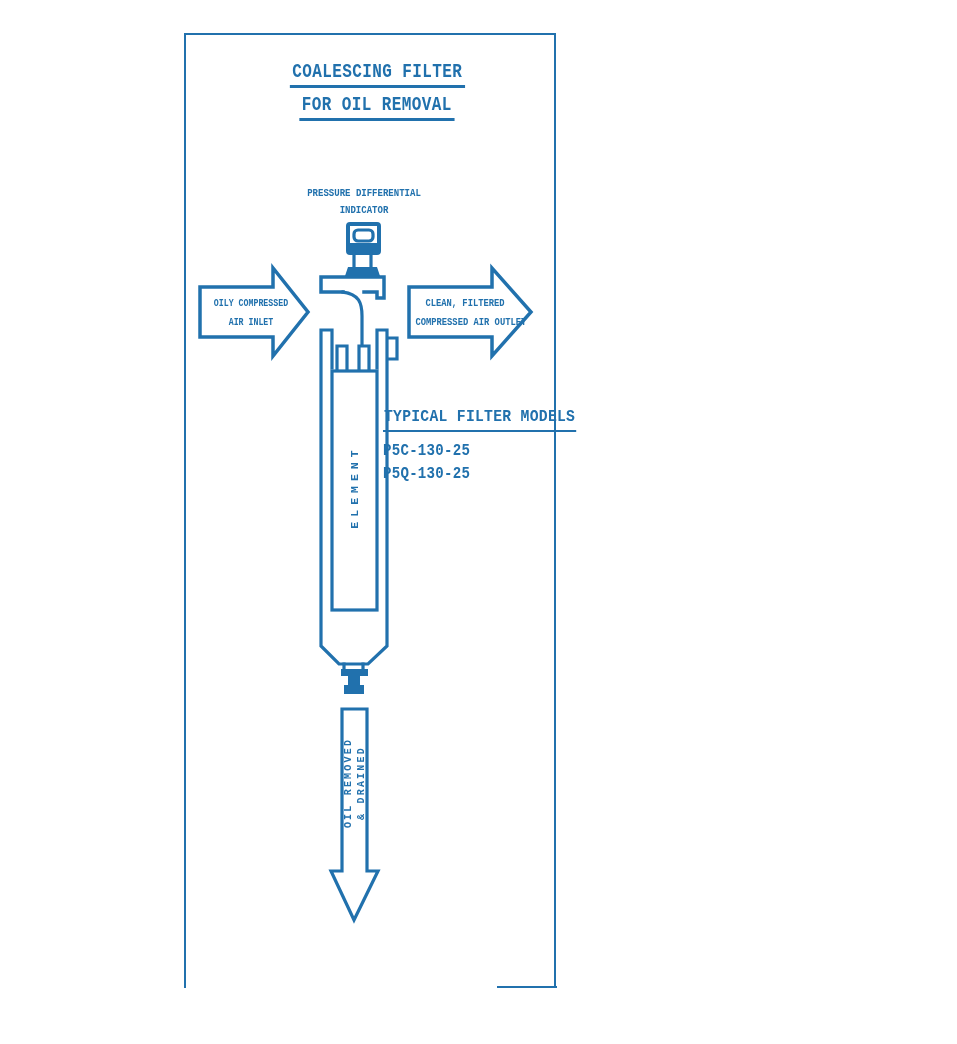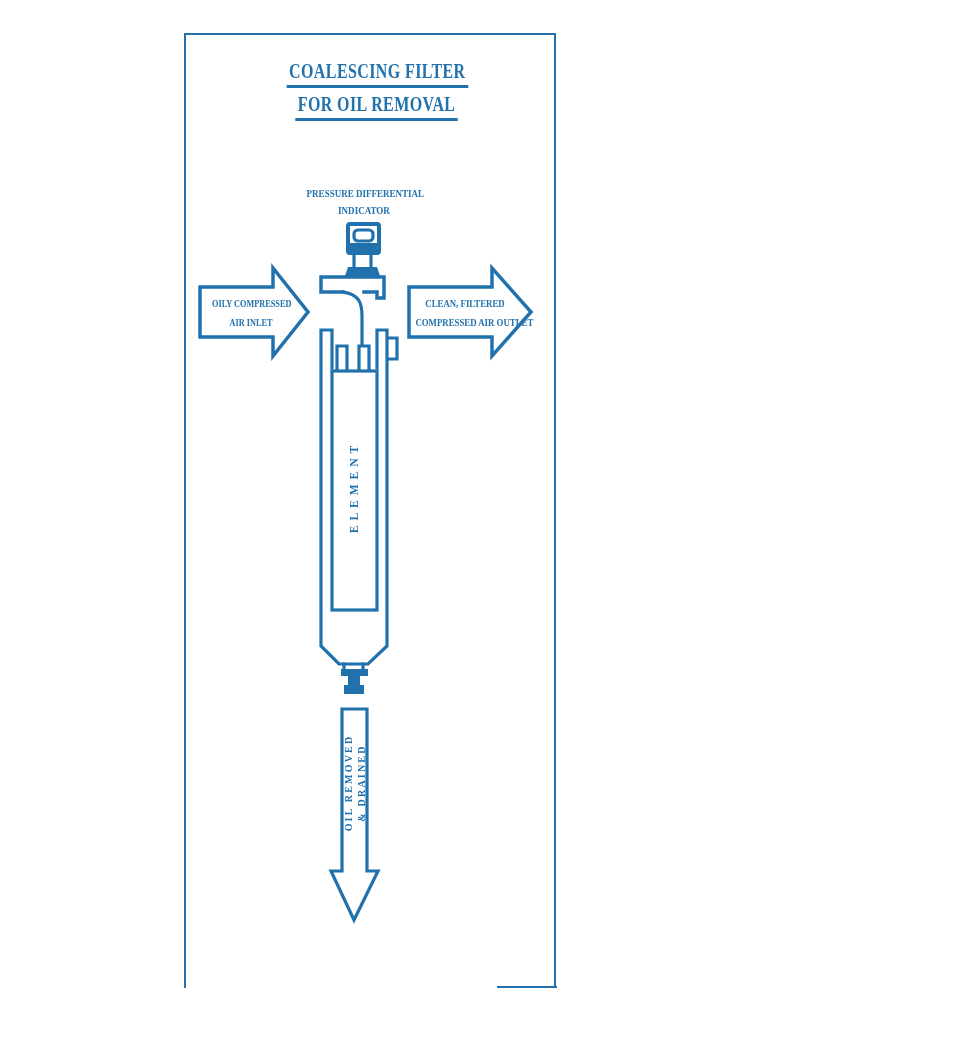--- a/index.html
+++ b/index.html
@@ -1,21 +1,21 @@
 <!DOCTYPE html>
 <html style="--ink: #2171ad; --bg: #ffffff;"><head>
 <meta charset="utf-8">
 <style>
   :root { --ink: #2171ad; --bg: #ffffff; }
   * { margin:0; padding:0; box-sizing:border-box; }
   body { background:#fff; }
   .canvas {
     position:relative; width:957px; height:988px;
     background:var(--bg); color:var(--ink);
-    font-family:Liberation Serif, serif; overflow:hidden;
+    font-family:Liberation Mono, monospace; overflow:hidden;
   }
   .abs { position:absolute; }
 
   
   .frame { left:184px; top:33px; width:372px; height:988px; border:2px solid var(--ink); }
 
   
   svg.lineart { left:0; top:0; width:957px; height:1044px; }
 
   
@@ -117,20 +117,27 @@
     <div>AIR INLET</div>
   </div>
 
   <div class="abs arrow-label outlet-label">
     <div>CLEAN, FILTERED</div>
     <div>COMPRESSED AIR OUTLET</div>
   </div>
 
   <div class="abs element-label">ELEMENT</div>
 
+  <div class="abs models-block">
+    <span class="models-heading">TYPICAL FILTER MODELS</span>
+    <div class="models-list">
+      <div class="model-item">P5C-130-25</div>
+      <div class="model-item">P5Q-130-25</div>
+    </div>
+  </div>
 
   <div class="abs drain-label">
     <div>OIL REMOVED</div>
     <div>&amp; DRAINED</div>
   </div>
 
   <div class="abs ref-box">
     <span class="ref-text">RF-3301</span>
   </div>
 

